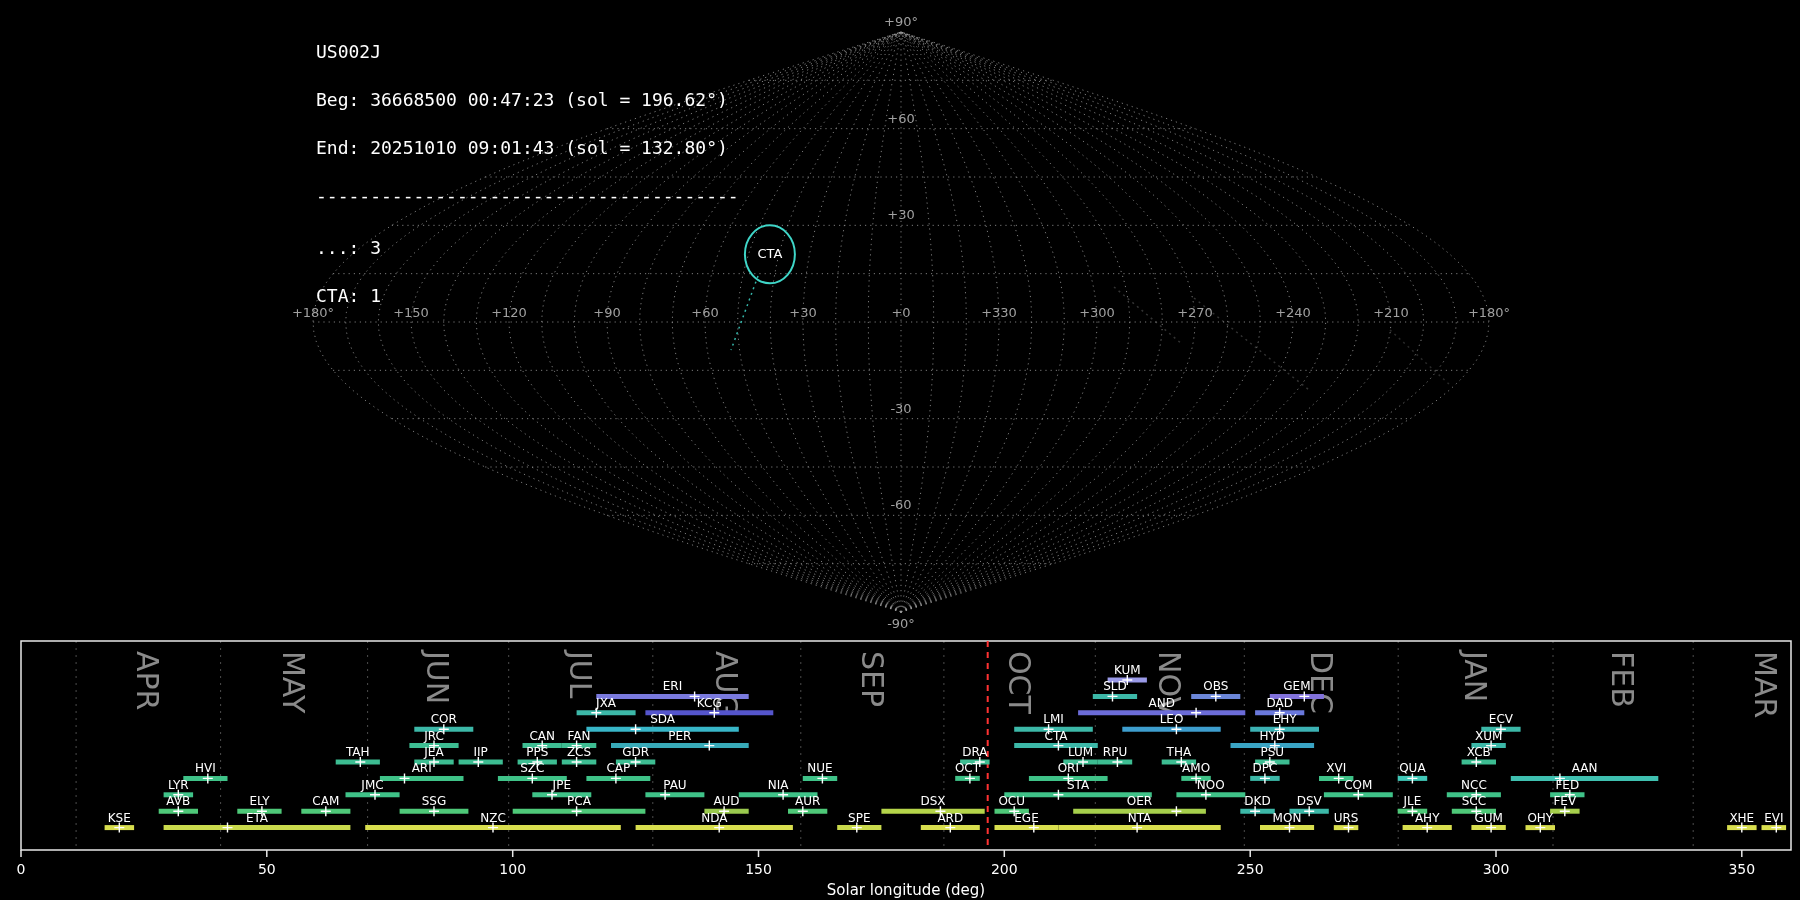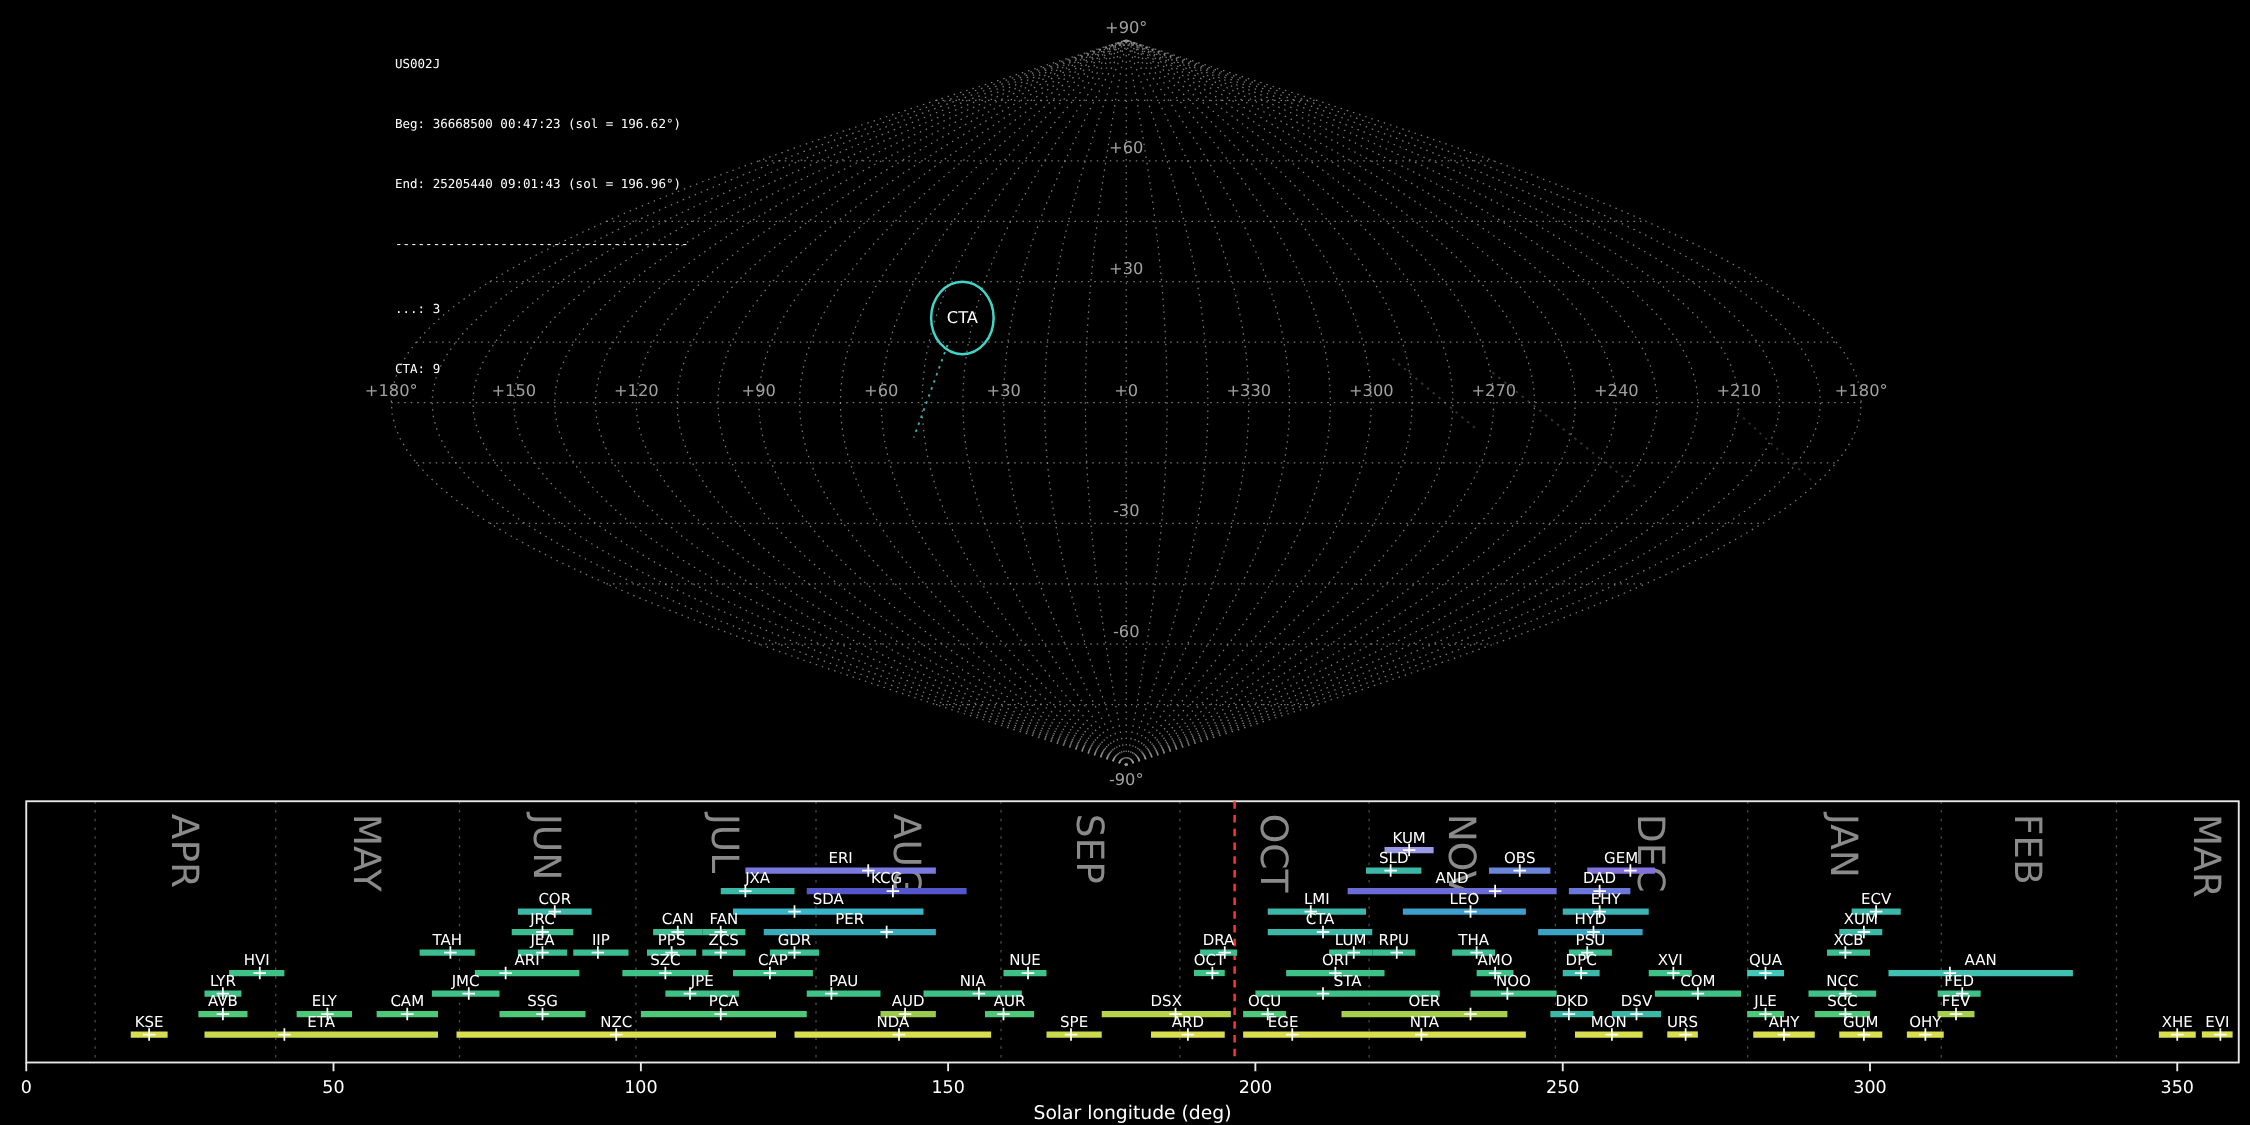--- a/index.html
+++ b/index.html
@@ -1,19 +1,19 @@
 <!DOCTYPE html>
 <html><head>
 <meta charset="utf-8">
 <style>
   html,body{margin:0;padding:0;background:#000;}
   .stage{position:relative;width:1800px;height:900px;background:#000;overflow:hidden;
          font-family:"DejaVu Sans",sans-serif;}
   .info{position:absolute;left:316px;top:12px;color:#fff;
-        font-family:"DejaVu Sans Mono",monospace;font-size:10px;line-height:16px;white-space:pre;}
+        font-family:"DejaVu Sans Mono",monospace;font-size:18px;line-height:16px;white-space:pre;}
   .info .gap{margin-top:4px;}
   svg.canvas{position:absolute;left:0;top:0;}
   text{font-family:"DejaVu Sans",sans-serif;}
 </style>
 </head>
 <body>
 
 <div class="stage">
 
   <svg class="canvas" width="1800" height="900" viewBox="0 0 1800 900">
@@ -393,19 +393,19 @@
         <text x="1741.8" y="821.6" fill="#ffffff" font-size="12" text-anchor="middle">XHE</text>
         <line x1="1761.5" y1="827.6" x2="1786.1" y2="827.6" stroke="#d8de4e" stroke-width="5"></line>
         <path d="M1771.3,827.6H1781.3M1776.3,822.6V832.6" stroke="#ffffff" stroke-width="1.4" fill="none"></path>
         <text x="1773.8" y="821.6" fill="#ffffff" font-size="12" text-anchor="middle">EVI</text>
       </g>
   </svg>
 
   <div class="info">
     <div>US002J</div>
     <div>Beg: 36668500 00:47:23 (sol = 196.62°)</div>
-    <div>End: 25205440 09:01:43 (sol = 196.96°)</div>
+    <div>End: 20251010 09:01:43 (sol = 132.80°)</div>
     <div>---------------------------------------</div>
     <div class="gap">...: 3</div>
-    <div>CTA: 9</div>
+    <div>CTA: 1</div>
   </div>
 
 </div>
 
 </body></html>

